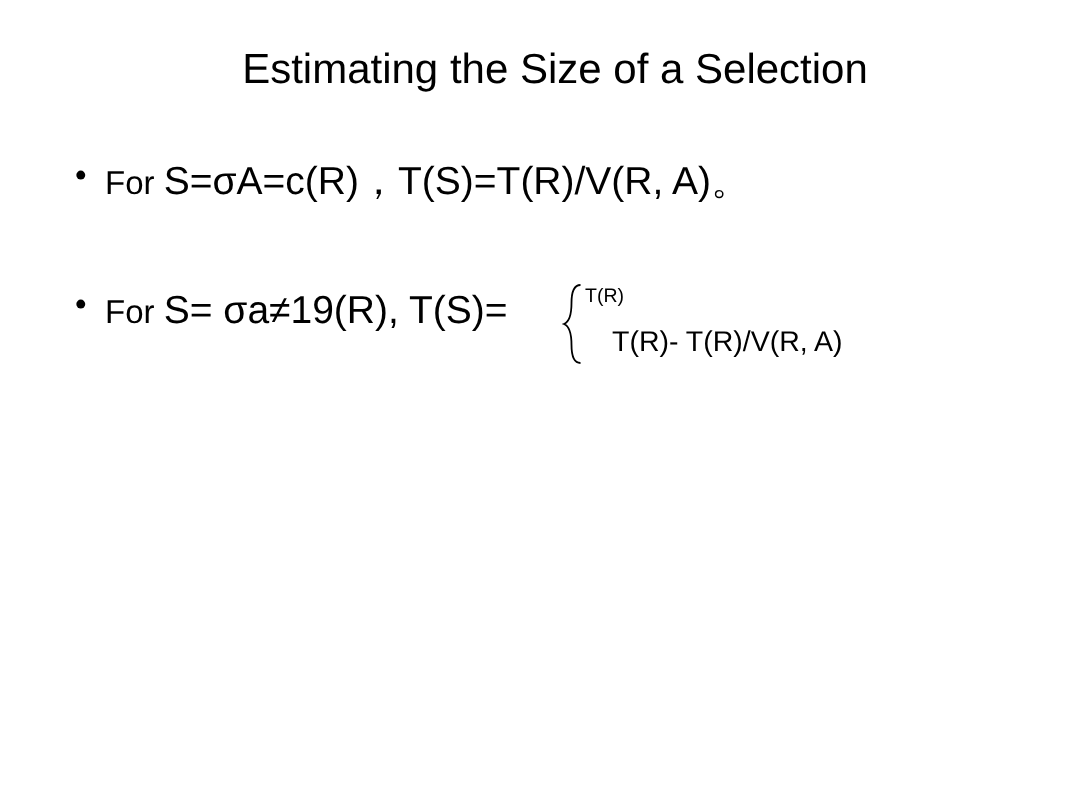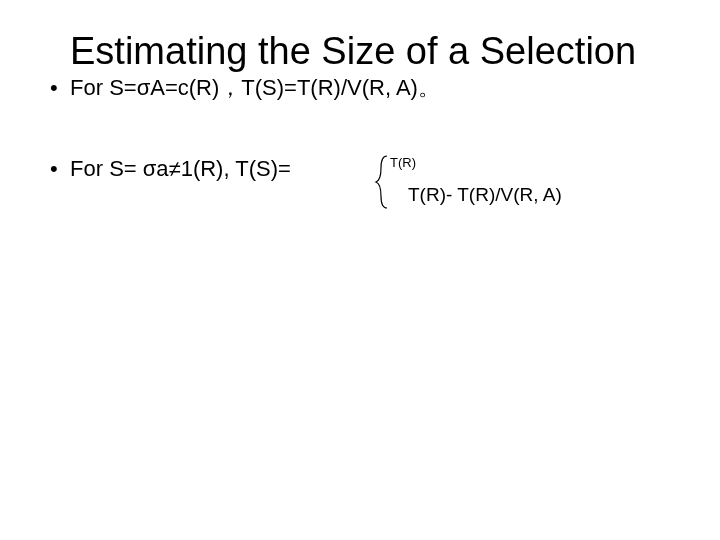--- a/index.html
+++ b/index.html
@@ -15,23 +15,24 @@
       color: #000000;
       padding: 0;
       position: relative;
     }
     .slide {
       width: 100%;
       height: 100%;
       padding: 30px 50px 30px 50px;
     }
     .title {
-      font-size: 38px;
+      font-size: 28px;
       font-weight: normal;
-      text-align: left;
+      text-align: center;
+      margin-bottom: 40px;
       padding-left: 20px;
     }
     .bullets {
       list-style: none;
       padding-left: 0;
     }
     .bullet-item {
       font-size: 22px;
       margin-bottom: 50px;
       padding-left: 20px;
@@ -42,21 +43,21 @@
       content: "•";
       position: absolute;
       left: 0;
       top: 0;
     }
     .for-text {
       font-size: 22px;
       text-align: right;
     }
     .formula {
-      font-size: 22px;
+      font-size: 26px;
     }
     .third-item {
       margin-bottom: 0;
     }
     .brace-svg {
       position: absolute;
       left: 303px;
       top: -2px;
       width: 20px;
       height: 60px;
@@ -81,21 +82,21 @@
 <body>
 
 <div class="slide">
   <h1 class="title">Estimating the Size of  a Selection</h1>
   <ul class="bullets">
     <li class="bullet-item">
       <span class="for-text">For </span><span class="formula">S=σA=c(R)，T(S)=T(R)/V(R, A)。</span>
     </li>
     <li class="bullet-item third-item">
       <div class="line3-wrap">
-        <span class="for-text">For </span><span class="formula">S= σa≠1(R), T(S)=</span>
+        <span class="for-text">For </span><span class="formula">S= σa≠19(R), T(S)=</span>
         <svg class="brace-svg" viewBox="0 0 20 60" preserveAspectRatio="none">
           <path d="M 14 4 Q 8 4 8 16 Q 8 28 3 30 Q 8 32 8 44 Q 8 56 14 56" stroke="#000" stroke-width="1.2" fill="none"></path>
         </svg>
         <span class="branch-top formula">T(R)</span>
         <span class="branch-bot formula">T(R)- T(R)/V(R, A)</span>
       </div>
     </li>
   </ul>
 </div>
 

